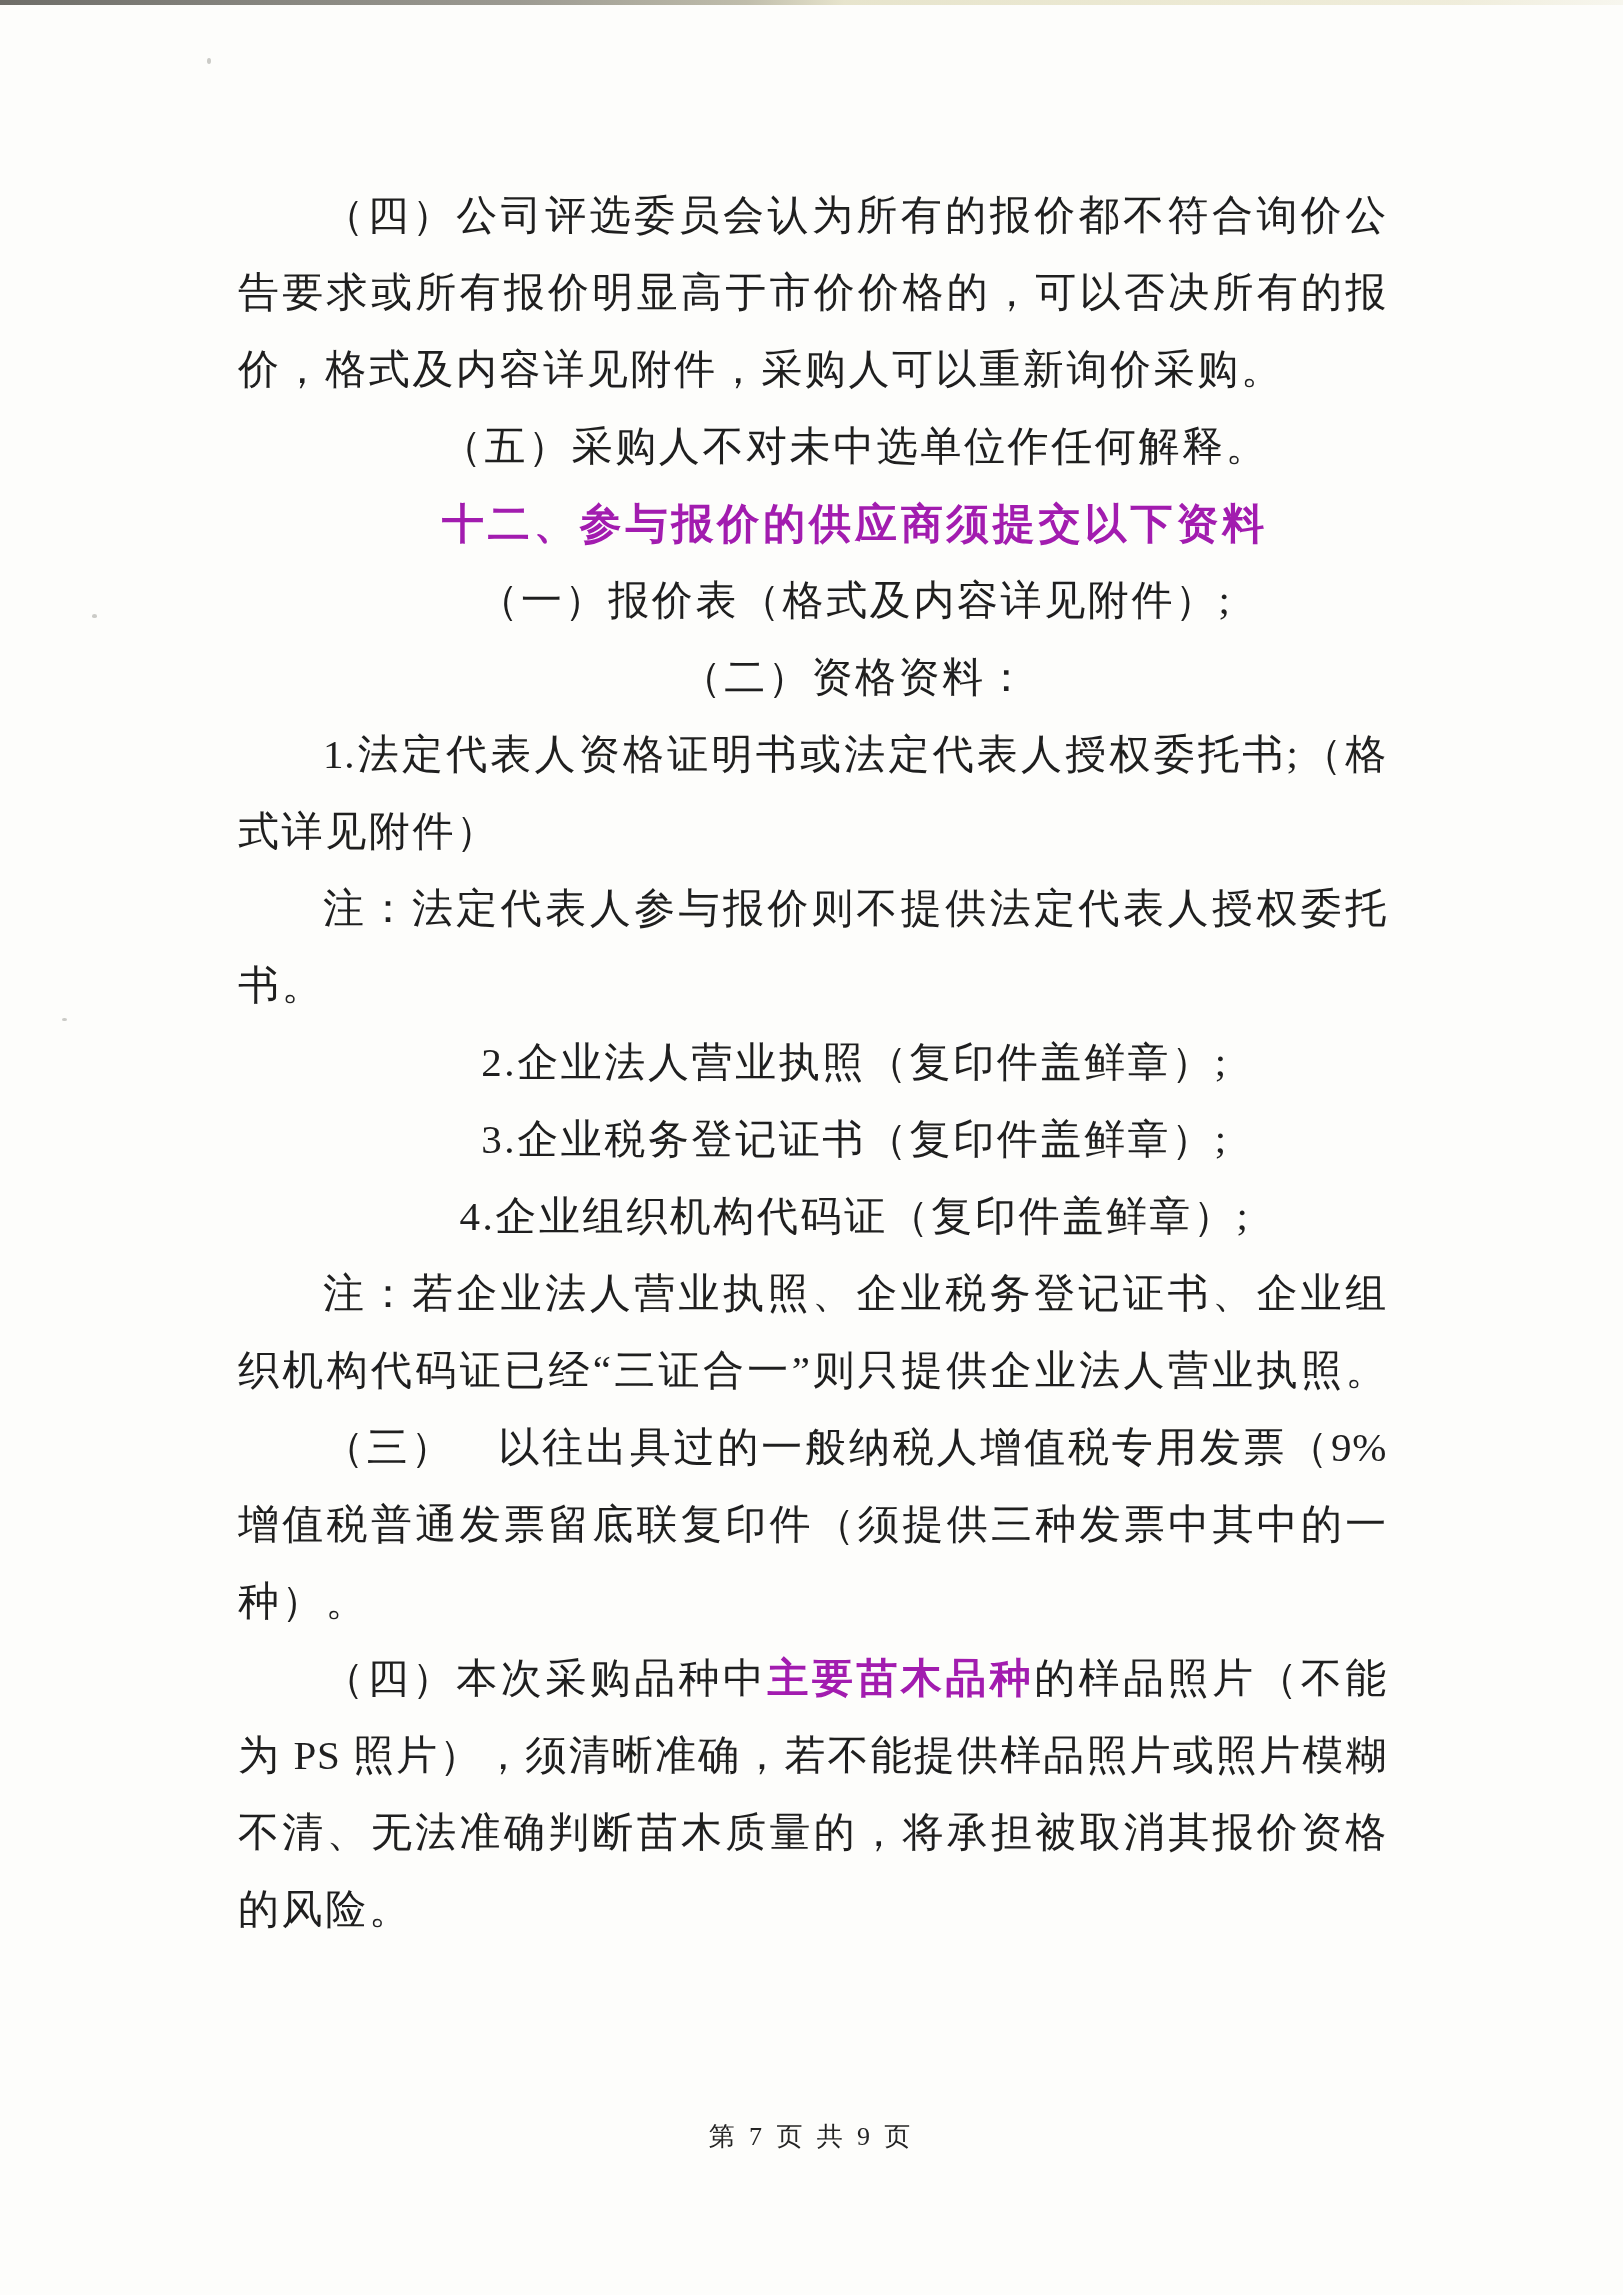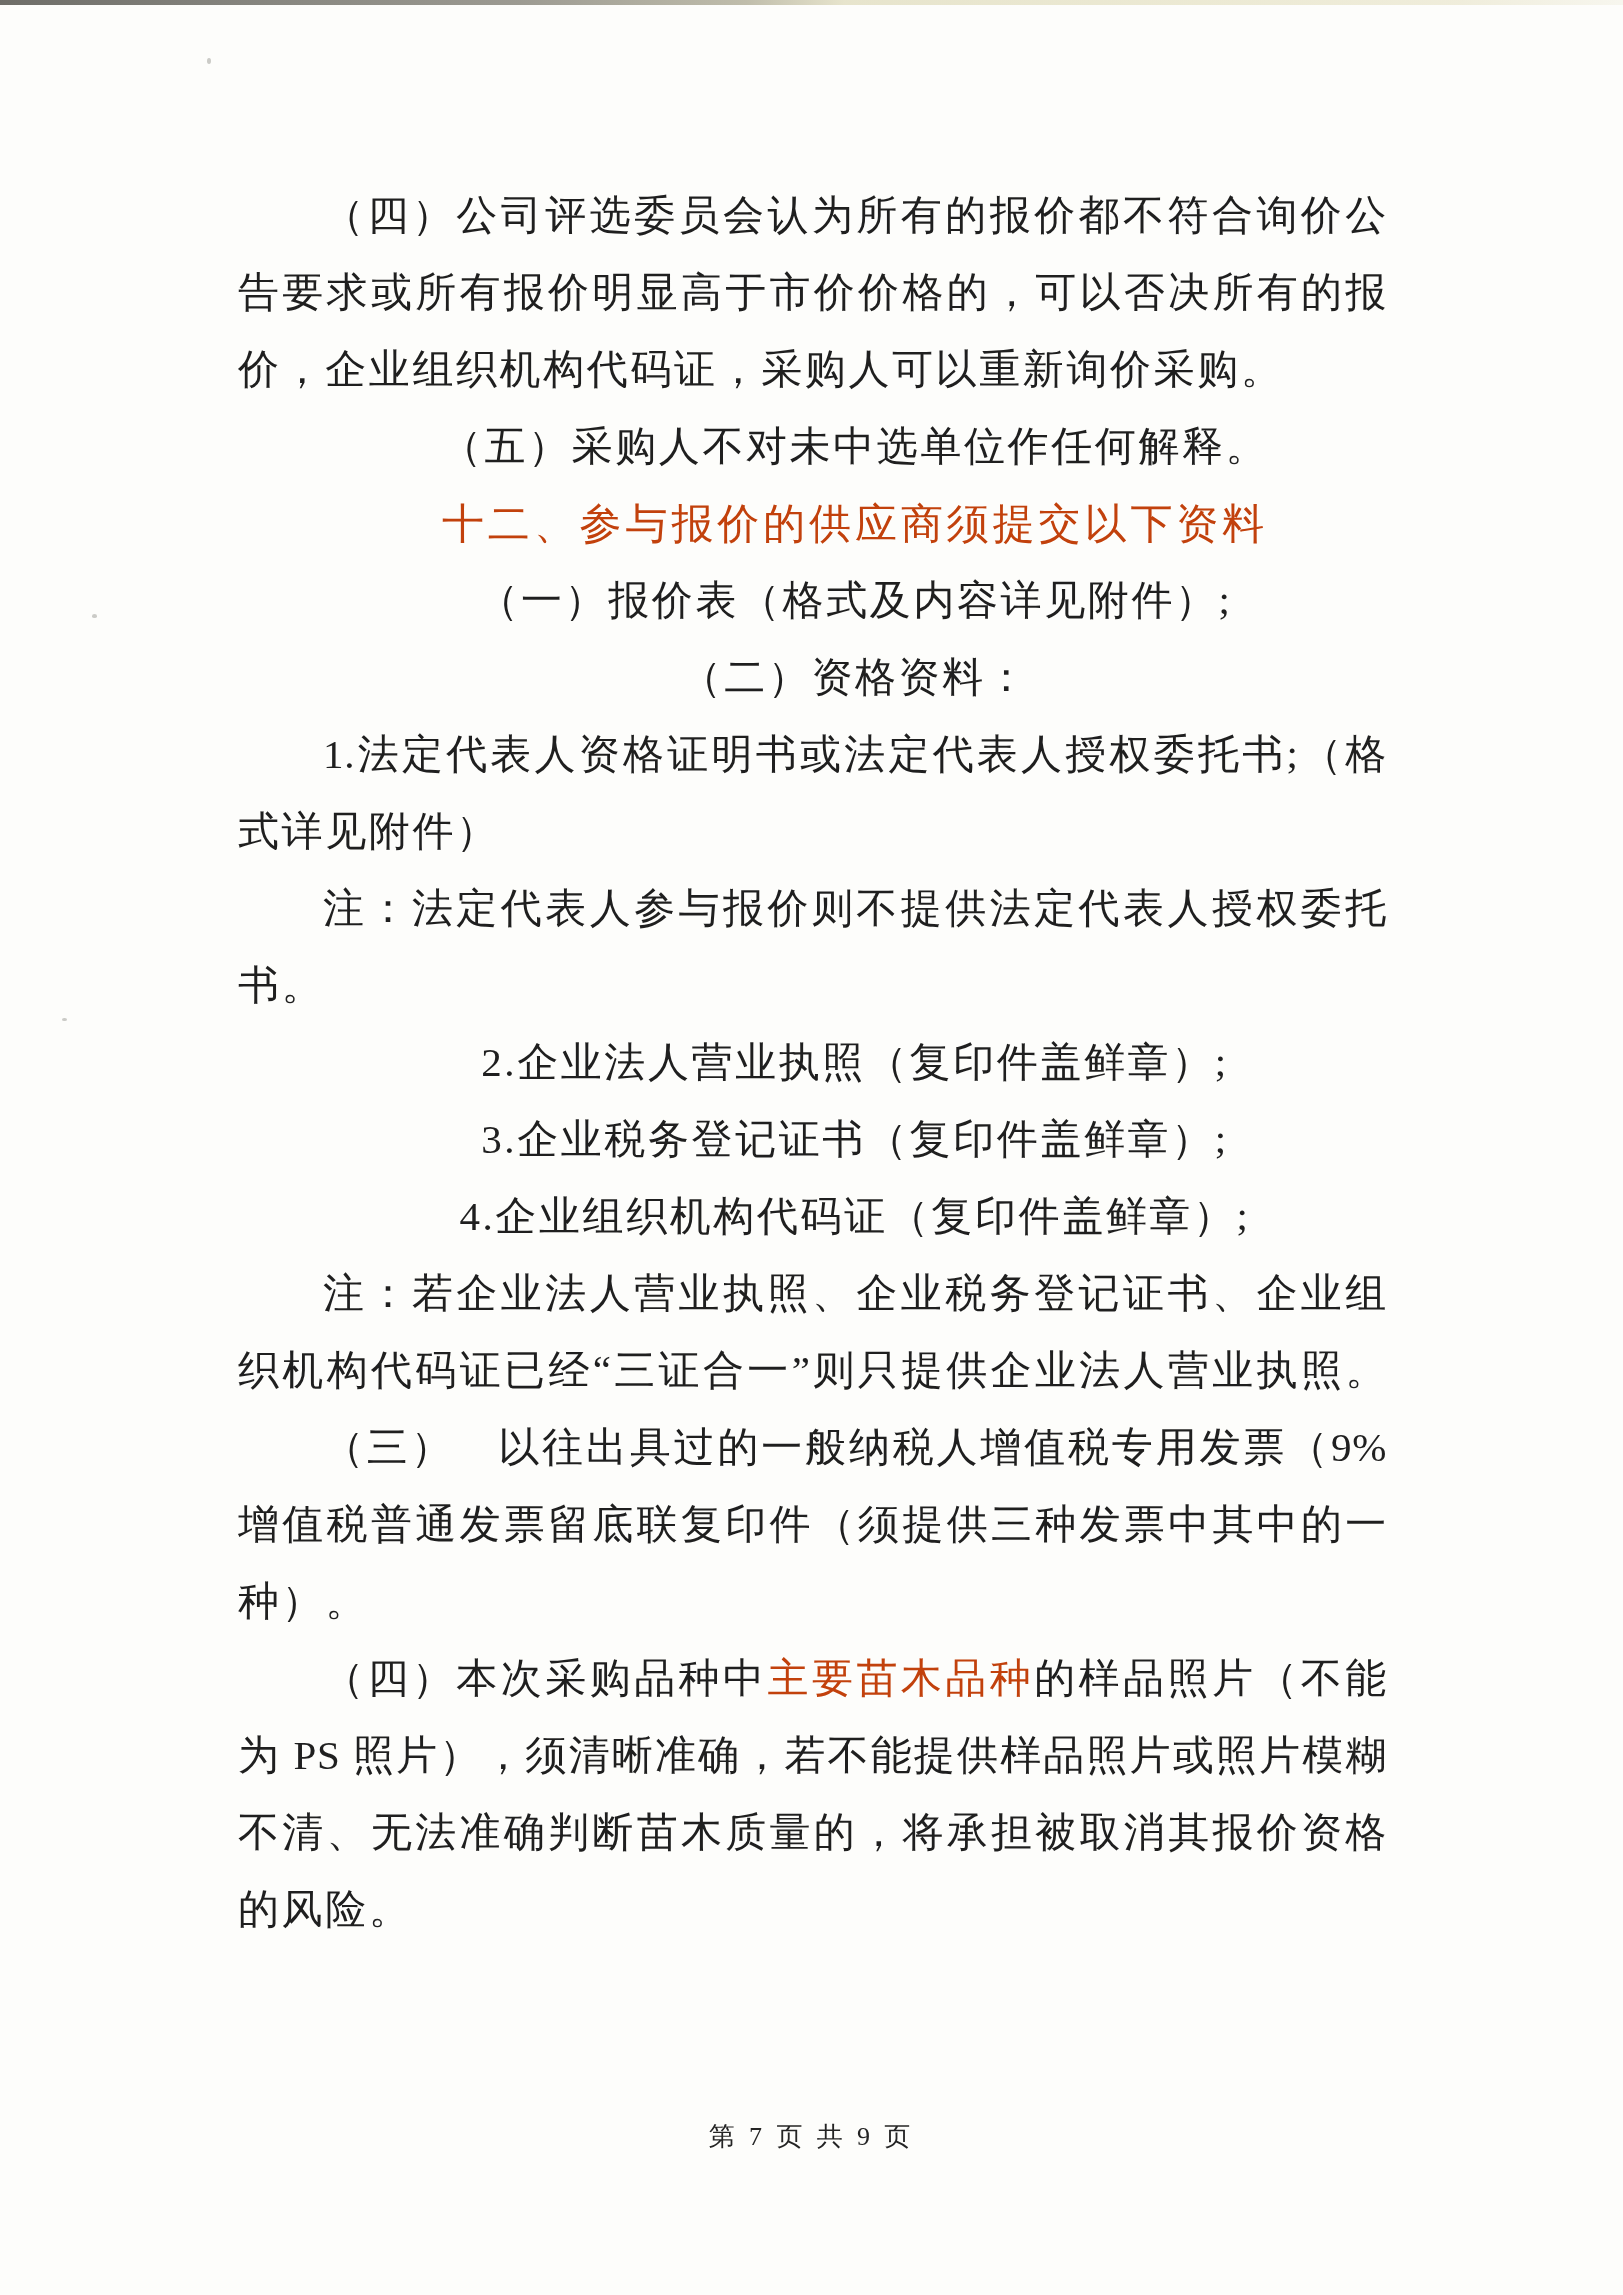--- a/index.html
+++ b/index.html
@@ -56,22 +56,22 @@
   }
   .line.heading {
     font-family: "Liberation Sans", sans-serif;
     font-weight: 700;
     font-size: 42px;
     letter-spacing: 3.9px;
     color: #121212;
   }
   .run { font-style: normal; }
   .run.bold {
-    font-weight: 400;
-    color: #c2410c;
+    font-weight: 700;
+    color: #a21caf;
   }
   .footer {
     position: absolute;
     left: 0;
     top: 2119px;
     width: 100%;
     height: 35px;
     line-height: 35px;
     text-align: center;
     font-size: 26px;
@@ -85,21 +85,21 @@
 
 <div class="page">
   <div class="scan-edge-top"></div>
   <div class="scan-speck" style="left:207px; top:58px; width:3.9px; height:5.9px;"></div>
   <div class="scan-speck" style="left:92px; top:614px; width:5.2px; height:3.9px;"></div>
   <div class="scan-speck" style="left:62px; top:1018px; width:4.6px; height:3.3px;"></div>
 
   <div class="content" id="doc-body">
       <div class="line indent justify"><span class="run">（四）公司评选委员会认为所有的报价都不符合询价公</span></div>
       <div class="line justify"><span class="run">告要求或所有报价明显高于市价价格的，可以否决所有的报</span></div>
-      <div class="line"><span class="run">价，企业组织机构代码证，采购人可以重新询价采购。</span></div>
+      <div class="line"><span class="run">价，格式及内容详见附件，采购人可以重新询价采购。</span></div>
       <div class="line indent"><span class="run">（五）采购人不对未中选单位作任何解释。</span></div>
       <div class="line indent heading"><span class="run bold">十二、参与报价的供应商须提交以下资料</span></div>
       <div class="line indent"><span class="run">（一）报价表（格式及内容详见附件）;</span></div>
       <div class="line indent"><span class="run">（二）资格资料：</span></div>
       <div class="line indent justify"><span class="run">1.法定代表人资格证明书或法定代表人授权委托书;（格</span></div>
       <div class="line"><span class="run">式详见附件）</span></div>
       <div class="line indent justify"><span class="run">注：法定代表人参与报价则不提供法定代表人授权委托</span></div>
       <div class="line"><span class="run">书。</span></div>
       <div class="line indent"><span class="run">2.企业法人营业执照（复印件盖鲜章）;</span></div>
       <div class="line indent"><span class="run">3.企业税务登记证书（复印件盖鲜章）;</span></div>

